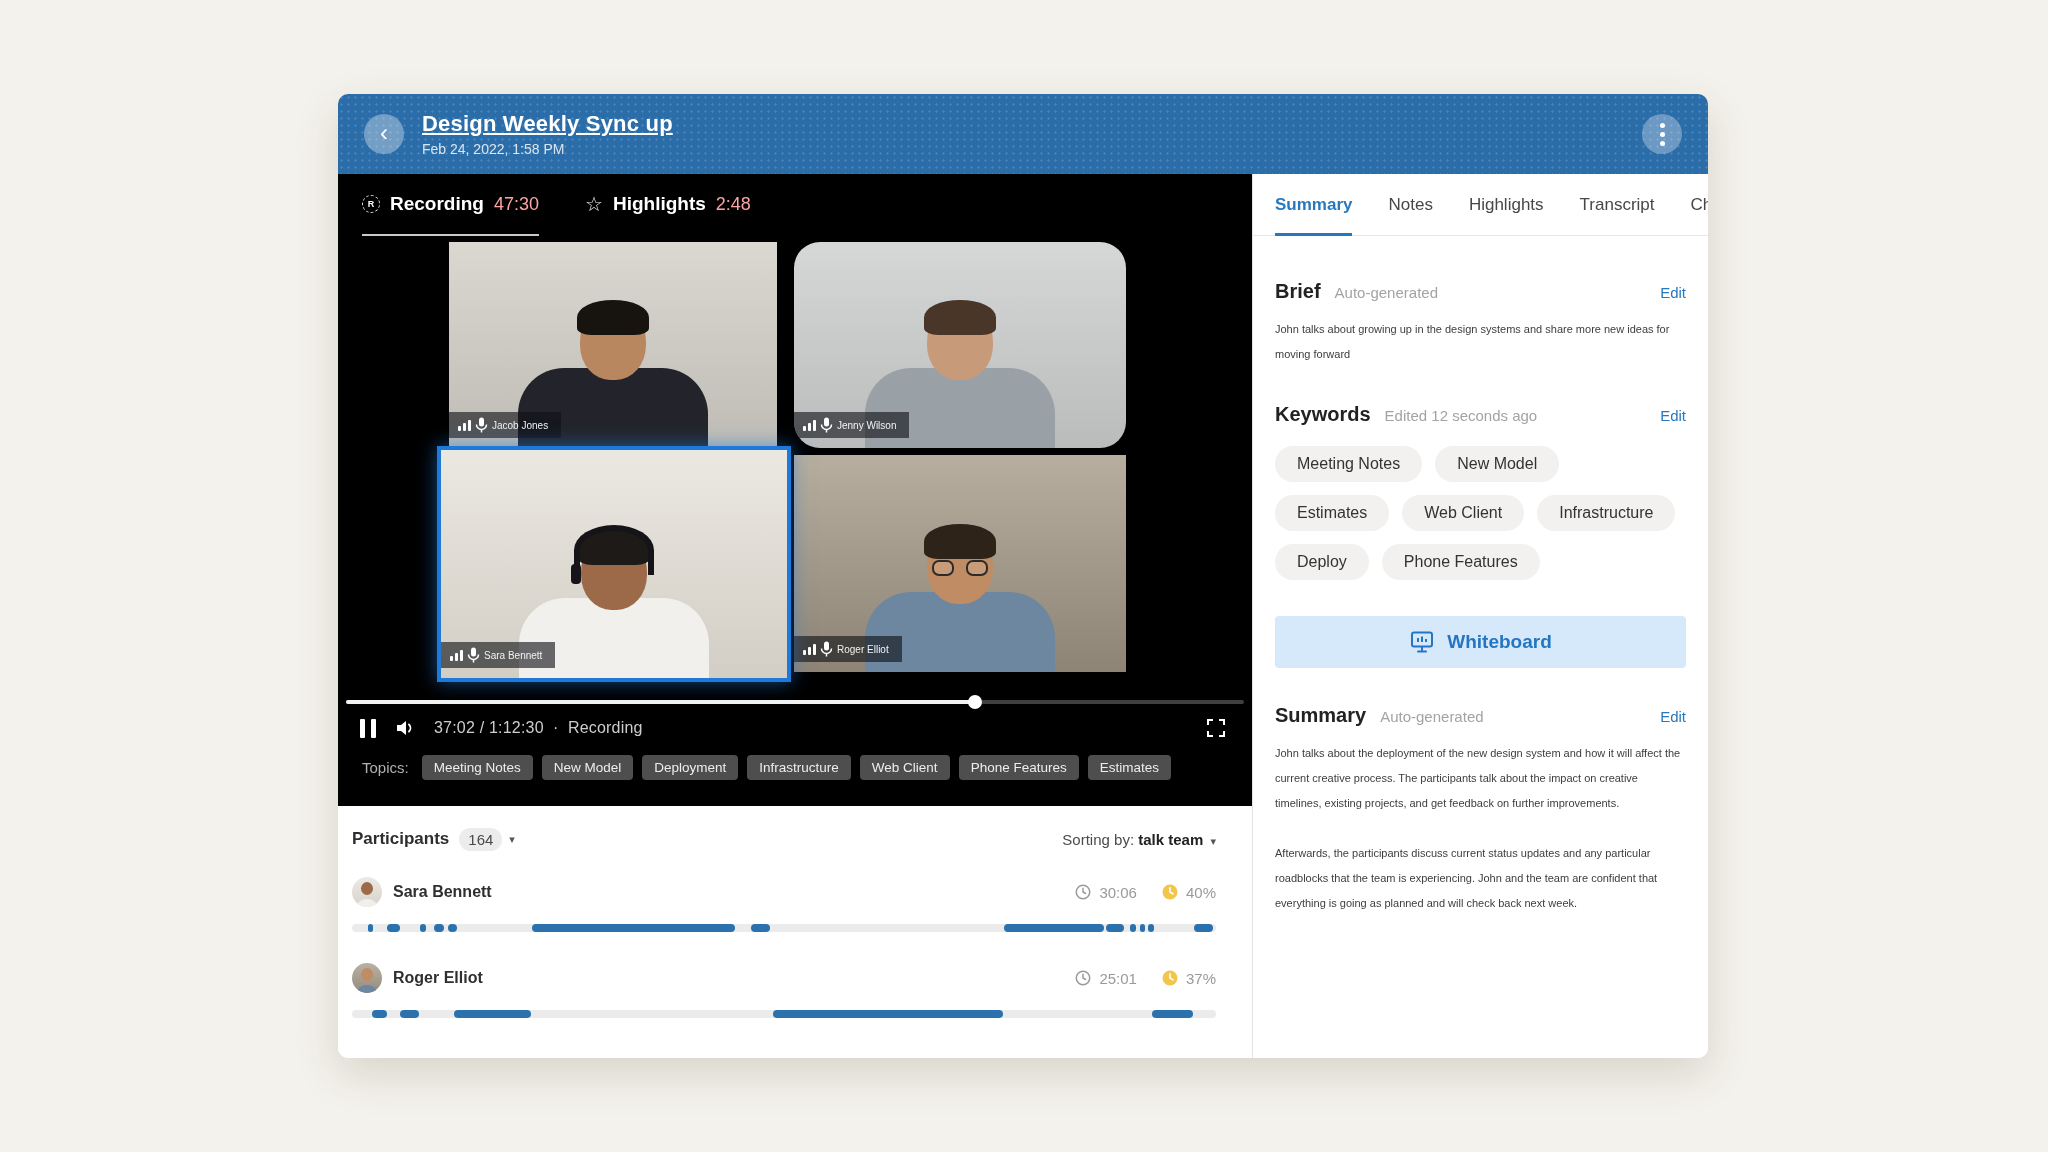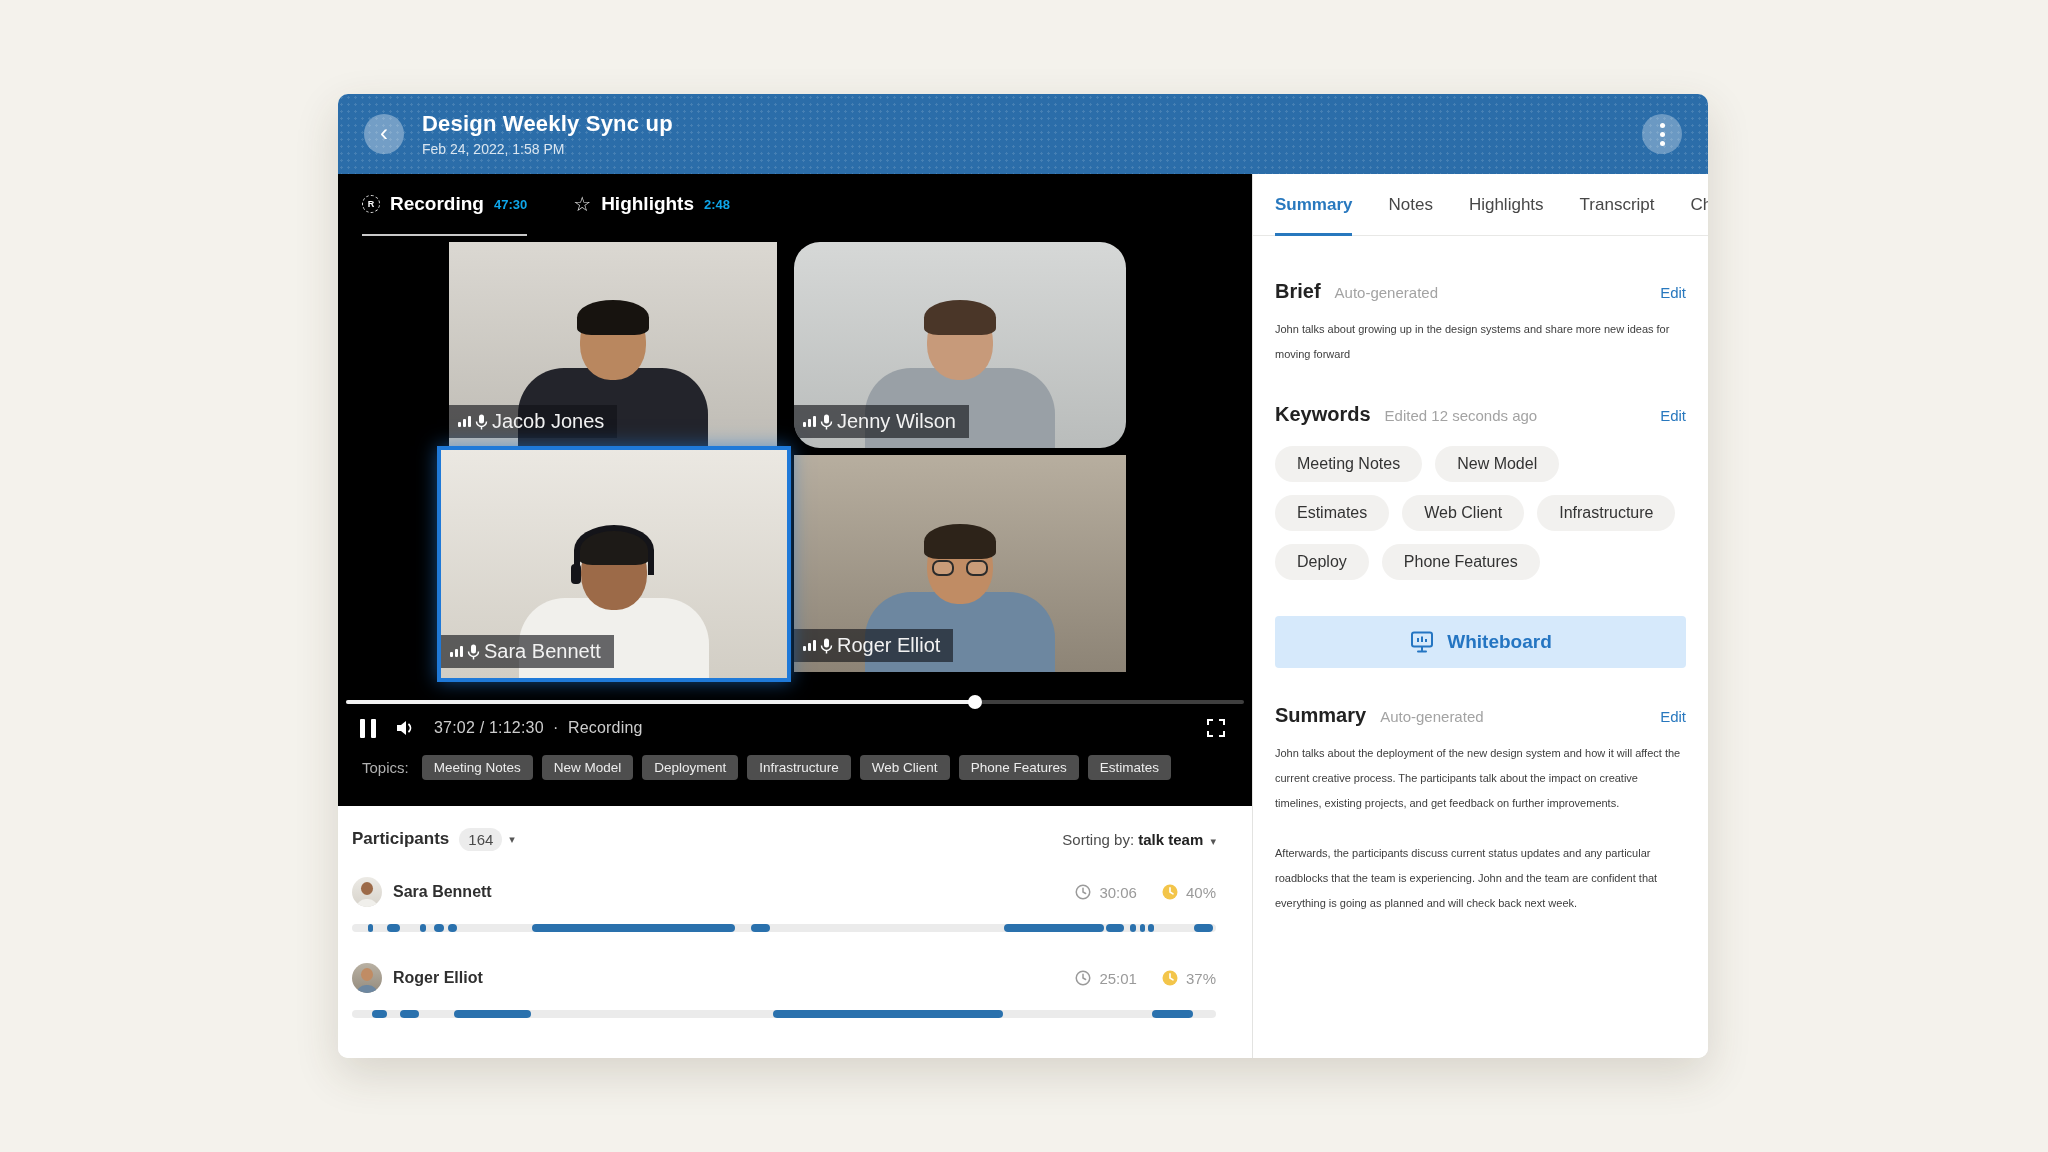--- a/index.html
+++ b/index.html
@@ -24,41 +24,41 @@
     background-size:7px 7px;
     display:flex; align-items:center; padding:0 26px;
   }
   .back-btn {
     width:40px; height:40px; border-radius:50%;
     background:rgba(255,255,255,.34);
     display:flex; align-items:center; justify-content:center;
     color:#fff; font-size:24px; line-height:1; cursor:pointer; margin-right:18px;
     padding-bottom:3px;
   }
-  .hdr-text .title { color:#fff; font-size:22px; font-weight:600; letter-spacing:.2px; }
+  .hdr-text .title { color:#fff; font-size:22px; font-weight:600; letter-spacing:.2px;text-decoration:underline; }
   .hdr-text .date  { color:rgba(255,255,255,.82); font-size:14px; margin-top:4px; }
   .kebab-btn {
     margin-left:auto; width:40px; height:40px; border-radius:50%;
     background:rgba(255,255,255,.30);
     display:flex; flex-direction:column; align-items:center; justify-content:center; gap:4px;
     cursor:pointer;
   }
   .kebab-btn i { width:5px; height:5px; border-radius:50%; background:#fff; }
 
   .card-body { flex:1; display:flex; min-height:0; }
 
   
   .left-col { flex:0 0 914px; width:914px; display:flex; flex-direction:column; }
   .video-block { flex:0 0 632px; background:#000; display:flex; flex-direction:column; }
 
   .tab-row { flex:0 0 62px; display:flex; align-items:stretch; gap:46px; padding:0 0 0 24px; }
   .v-tab { display:flex; align-items:center; gap:10px; cursor:pointer; border-bottom:2px solid transparent; }
   .v-tab.active { border-bottom-color:#c9c9c9; }
   .v-tab .lbl { color:#fff; font-size:19px; font-weight:600; }
-  .v-tab .tm  { color:#0ea5e9; font-size:13px;font-weight:bold; }
+  .v-tab .tm  { color:#fca5a5; font-size:18px; }
   .rec-ic {
     width:18px; height:18px; border:1.5px dashed #e8e8e8; border-radius:50%;
     display:flex; align-items:center; justify-content:center;
     color:#fff; font-size:9px; font-weight:700;
   }
   .star-ic { color:#e8e8e8; font-size:20px; line-height:1; }
 
   
   .stage { flex:0 0 450px; position:relative; }
   .tile { position:absolute; overflow:hidden; background:linear-gradient(var(--bgA),var(--bgB)); cursor:pointer; }
@@ -76,21 +76,21 @@
   .headset { position:absolute; top:-9px; left:-7px; right:-7px; height:50px;
              border:6px solid #141419; border-bottom:none; border-radius:50% 50% 0 0; }
   .earcup { position:absolute; top:30px; left:-10px; width:10px; height:20px; border-radius:4px; background:#141419; }
   .glasses { position:absolute; top:32px; left:5px; right:5px; display:flex; justify-content:space-between; }
   .glasses i { width:22px; height:16px; border:2.5px solid #2b2b2b; border-radius:7px; background:rgba(255,255,255,.14); }
 
   .tile-label {
     position:absolute; left:0; bottom:10px;
     display:flex; align-items:center; gap:4px;
     background:rgba(16,17,22,.62); color:#f2f2f2;
-    font-size:20px; padding:5px 13px 5px 9px; white-space:nowrap;
+    font-size:10px; padding:5px 13px 5px 9px; white-space:nowrap;
   }
   .sig { display:flex; align-items:flex-end; gap:2px; }
   .sig i { width:3px; background:#fff; border-radius:1px; display:block; }
   .sig i:nth-child(1){height:5px;} .sig i:nth-child(2){height:8px;} .sig i:nth-child(3){height:11px;}
 
   
   .controls { flex:1; padding-top:8px; }
   .progress-row { position:relative; margin:0 8px; height:16px; cursor:pointer; }
   .progress-track { position:absolute; top:6px; left:0; right:0; height:4px; background:#3f3f3f; border-radius:2px; }
   .progress-fill  { position:absolute; top:6px; left:0; height:4px; background:#f2f2f2; border-radius:2px; }

